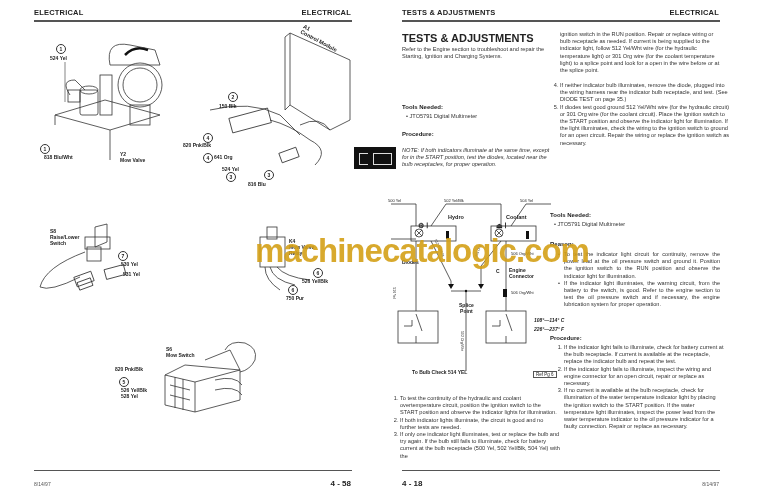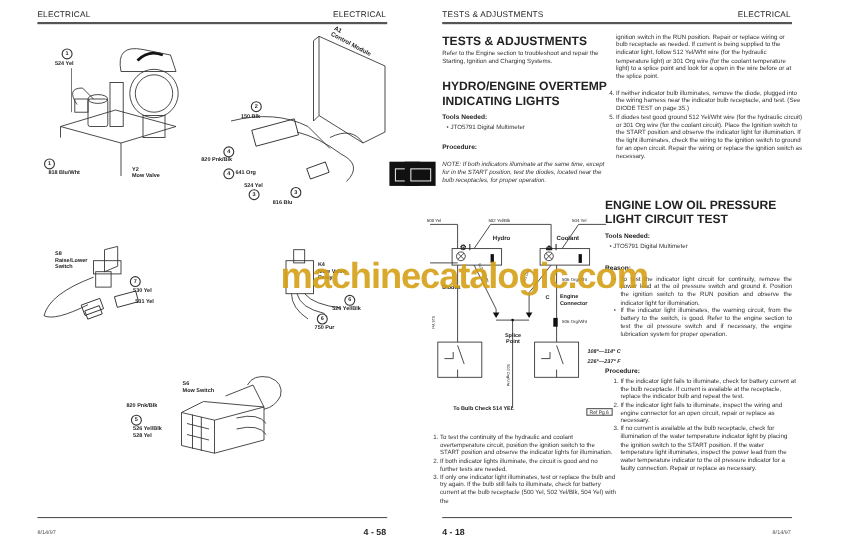--- a/index.html
+++ b/index.html
@@ -1,20 +1,20 @@
 <!DOCTYPE html>
 <html><head>
 <meta charset="utf-8">
 <style>
   html, body { margin:0; padding:0; background:#ffffff; }
   body { width:768px; height:497px; position:relative; overflow:hidden; font-family:"Liberation Sans", sans-serif; color:#222; }
   .page { position:absolute; top:0; height:497px; }
   .left-page { left:0; width:384px; }
   .right-page { left:368px; width:384px; }
-  .hdr { position:absolute; top:8px; font-size:7.5px; font-weight:normal; letter-spacing:0.2px; }
+  .hdr { position:absolute; top:8px; font-size:7.5px; font-weight:bold; letter-spacing:0.2px; }
   .hdr-rule { position:absolute; top:20px; height:2px; background:#555; }
   .ftr-rule { position:absolute; top:470px; height:1px; background:#555; }
   .ftr-date { position:absolute; top:481px; font-size:5px; color:#555; }
   .ftr-num { position:absolute; top:479px; font-size:8px; font-weight:bold; }
   .lbl { position:absolute; font-size:5px; font-weight:bold; white-space:nowrap; line-height:6px; }
   .circ { position:absolute; width:8px; height:8px; border:0.8px solid #333; border-radius:50%; font-size:5px; text-align:center; line-height:8px; font-weight:bold; }
   .h1 { position:absolute; font-size:11px; font-weight:bold; line-height:13px; color:#222; }
   .h2 { position:absolute; font-size:11px; font-weight:bold; line-height:13px; color:#222; }
   .sub { position:absolute; font-size:6px; font-weight:bold; }
   .body { position:absolute; font-size:5.6px; line-height:7.2px; color:#333; }
@@ -153,21 +153,20 @@
     <div class="batt"></div>
   </div>
 
 <div class="page right-page">
   <div class="hdr" style="left:34px;">TESTS &amp; ADJUSTMENTS</div>
   <div class="hdr" style="right:33px;">ELECTRICAL</div>
   <div class="hdr-rule" style="left:34px; width:318px;"></div>
 
   <div class="h1" style="left:34px;top:32px;">TESTS &amp; ADJUSTMENTS</div>
   <div class="body" style="left:34px;top:46px;width:150px;">Refer to the Engine section to troubleshoot and repair the Starting, Ignition and Charging Systems.</div>
-  <div class="h2" style="left:34px;top:73px;width:150px;">HYDRO/ENGINE OVERTEMP INDICATING LIGHTS</div>
   <div class="sub" style="left:34px;top:104px;">Tools Needed:</div>
   <div class="bullet" style="left:38px;top:113px;">• <span>JTO5791 Digital Multimeter</span></div>
   <div class="sub" style="left:34px;top:131px;">Procedure:</div>
 
   <div class="icon-box" style="left:0px;top:147px;">
       <div class="batt"></div>
     </div>
   <div class="note" style="left:34px;top:147px;width:150px;">
     <span>NOTE:</span>
     <span>If both indicators illuminate at the same time, except for in the START position, test the diodes, located near the bulb receptacles, for proper operation.</span>
@@ -234,21 +233,20 @@
     <li>If both indicator lights illuminate, the circuit is good and no further tests are needed.</li>
     <li>If only one indicator light illuminates, test or replace the bulb and try again. If the bulb still fails to illuminate, check for battery current at the bulb receptacle (500 Yel, 502 Yel/Blk, 504 Yel) with the</li>
   </ol>
 
   <div class="body" style="left:192px;top:31px;width:160px;">ignition switch in the RUN position. Repair or replace wiring or bulb receptacle as needed. If current is being supplied to the indicator light, follow 512 Yel/Wht wire (for the hydraulic temperature light) or 301 Org wire (for the coolant temperature light) to a splice point and look for a open in the wire before or at the splice point.</div>
   <ol class="steps" start="4" style="left:182px;top:82px;width:170px;">
     <li>If neither indicator bulb illuminates, remove the diode, plugged into the wiring harness near the indicator bulb receptacle, and test. (See DIODE TEST on page 35.)</li>
     <li>If diodes test good ground 512 Yel/Wht wire (for the hydraulic circuit) or 301 Org wire (for the coolant circuit). Place the Ignition switch to the START position and observe the indicator light for illumination. If the light illuminates, check the wiring to the ignition switch to ground for an open circuit. Repair the wiring or replace the ignition switch as necessary.</li>
   </ol>
 
-  <div class="h2" style="left:182px;top:181px;width:170px;">ENGINE LOW OIL PRESSURE LIGHT CIRCUIT TEST</div>
   <div class="sub" style="left:182px;top:212px;">Tools Needed:</div>
   <div class="bullet" style="left:186px;top:221px;">• <span>JTO5791 Digital Multimeter</span></div>
   <div class="sub" style="left:182px;top:241px;">Reason:</div>
   <ul class="reasons" style="left:182px;top:251px;width:162px;">
     <li>To test the indicator light circuit for continuity, remove the power lead at the oil pressure switch and ground it. Position the ignition switch to the RUN position and observe the indicator light for illumination.</li>
     <li>If the indicator light illuminates, the warning circuit, from the battery to the switch, is good. Refer to the engine section to test the oil pressure switch and if necessary, the engine lubrication system for proper operation.</li>
   </ul>
   <div class="sub" style="left:182px;top:335px;">Procedure:</div>
   <ol class="steps" style="left:186px;top:344px;width:160px;">
     <li>If the indicator light fails to illuminate, check for battery current at the bulb receptacle. If current is available at the receptacle, replace the indicator bulb and repeat the test.</li>

